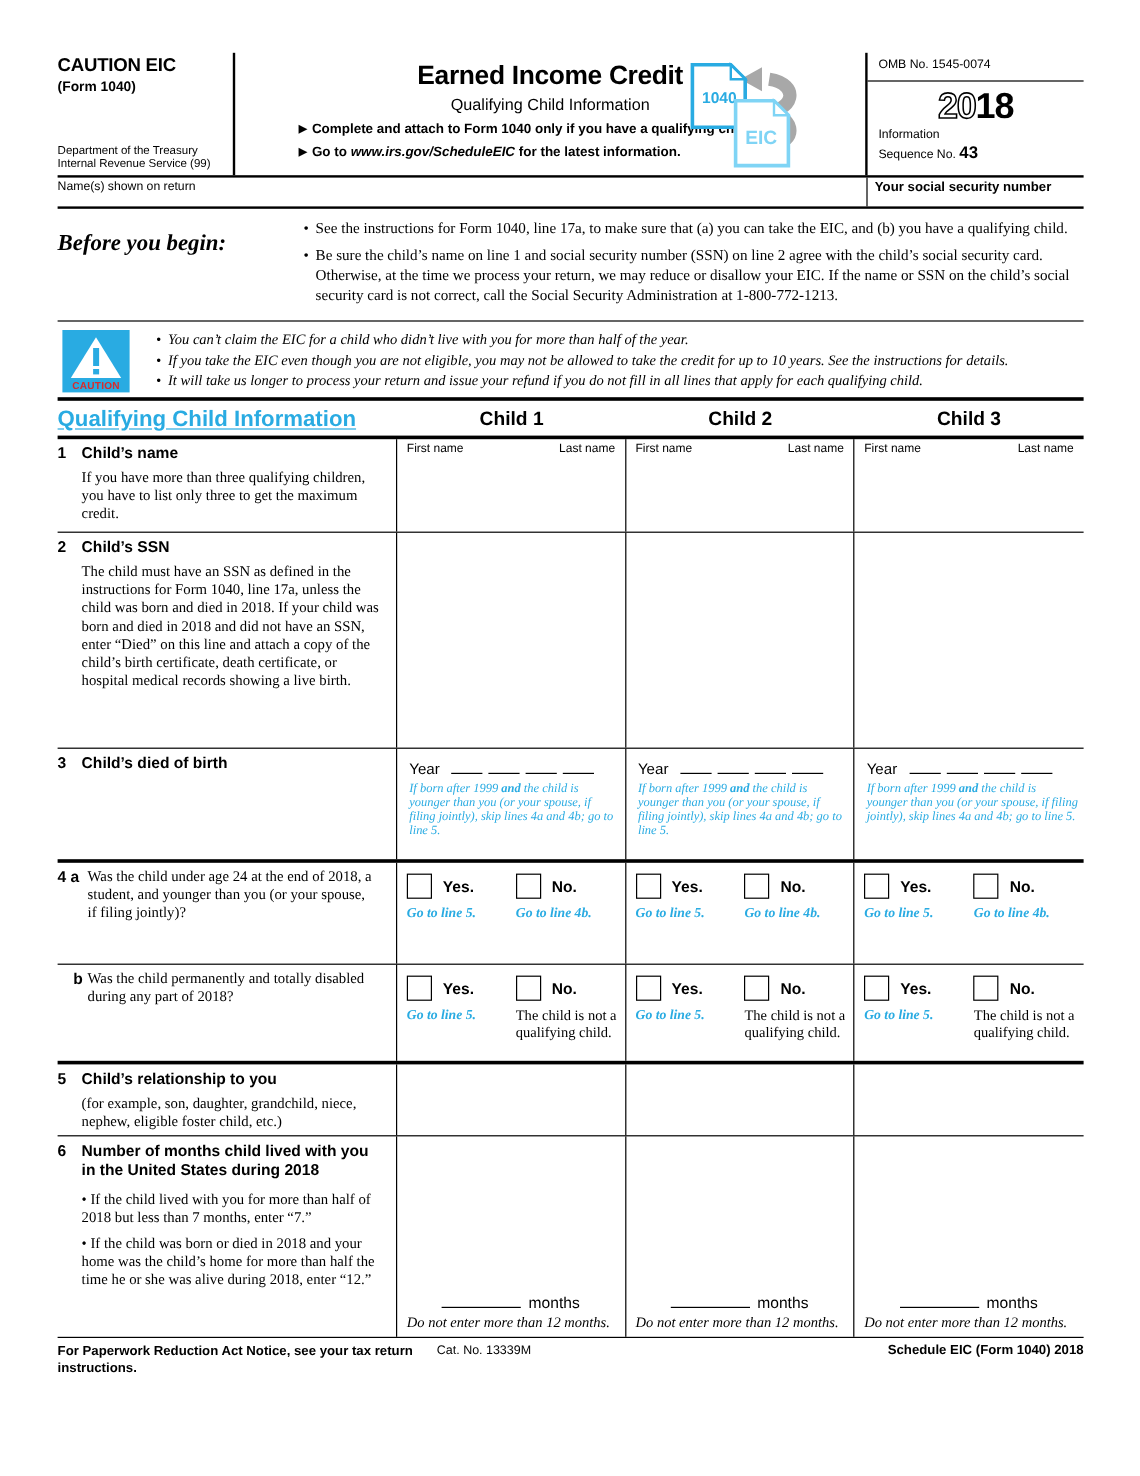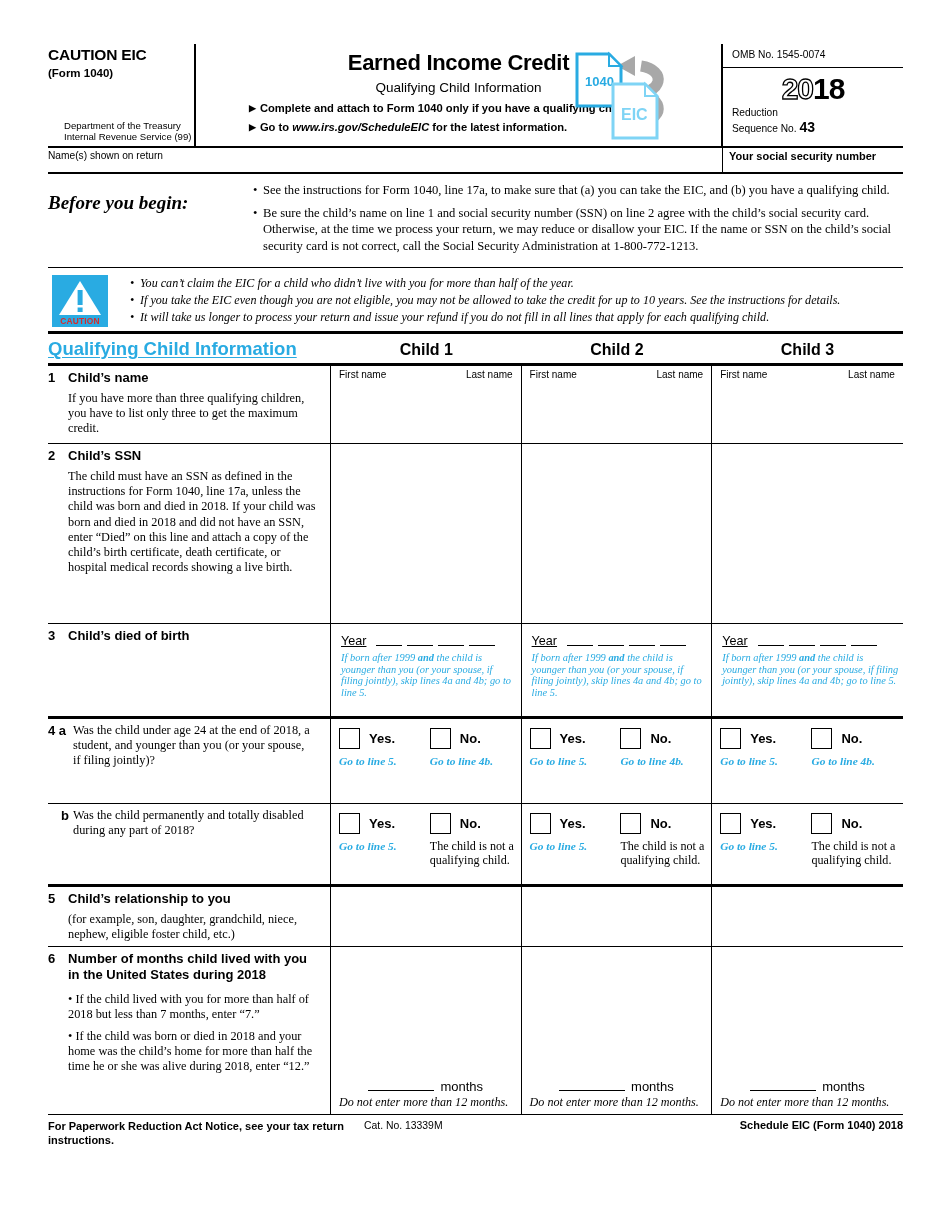--- a/index.html
+++ b/index.html
@@ -32,21 +32,21 @@
     position: relative;
     padding-top: 2px;
   }
   .sched-title {
     font-size: 15.5px; font-weight: bold; letter-spacing: -0.2px;
   }
   .sched-sub {
     font-size: 11.5px; font-weight: bold; margin-top: 3px;
   }
   .dept {
-    position: absolute; bottom: 3px; left: 16px;
+    position: absolute; bottom: 3px; left: 0;
     font-size: 9.6px; line-height: 1.22;
   }
   .hdr-mid {
     flex: 1;
     border-right: 2.5px solid #000;
     text-align: center;
     position: relative;
     padding-top: 6px;
   }
   .form-title { font-size: 22px; font-weight: bold; letter-spacing: -0.3px; }
@@ -187,21 +187,21 @@
   .thick-bot { border-bottom: 3.5px solid #000; }
   .med-bot { border-bottom: 1.6px solid #000; }
 
   .fn-ln {
     display: flex; justify-content: space-between;
     font-size: 10px; padding: 3px 8px 0 8px;
   }
 
   
   .year-wrap { padding: 10px 0 4px 10px; }
-  .year-line { display: flex; align-items: flex-end; text-decoration: underline; }
+  .year-line { display: flex; align-items: flex-start; }
   .year-lbl { font-size: 12.6px; margin-right: 10px; }
   .year-blanks { display: flex; gap: 5px; padding-bottom: 2px;}
   .year-blanks span {
     display: inline-block; width: 26px;
     border-bottom: 1.2px solid #000; height: 11px;
   }
   .year-note {
     color: #29abe2; font-family: "Liberation Serif", serif;
     font-style: italic; font-size: 10.4px; line-height: 1.13;
     margin-top: 4px; padding-right: 4px;
@@ -294,21 +294,21 @@
         </g>
       </svg>
     </div>
 
     <div class="hdr-right">
       <div class="omb">OMB No. 1545-0074</div>
       <div class="yearbox">
         <span class="yr-light">20</span><span class="yr-dark">18</span>
       </div>
       <div class="attach">
-        <div>Reduction</div>
+        <div>Information</div>
         <div><span>Sequence No.</span> <b>43</b></div>
       </div>
     </div>
   </div>
 
   <div class="namerow">
     <div class="nm">
       <span>Name(s) shown on return</span>
     </div>
     <div class="ssn">

